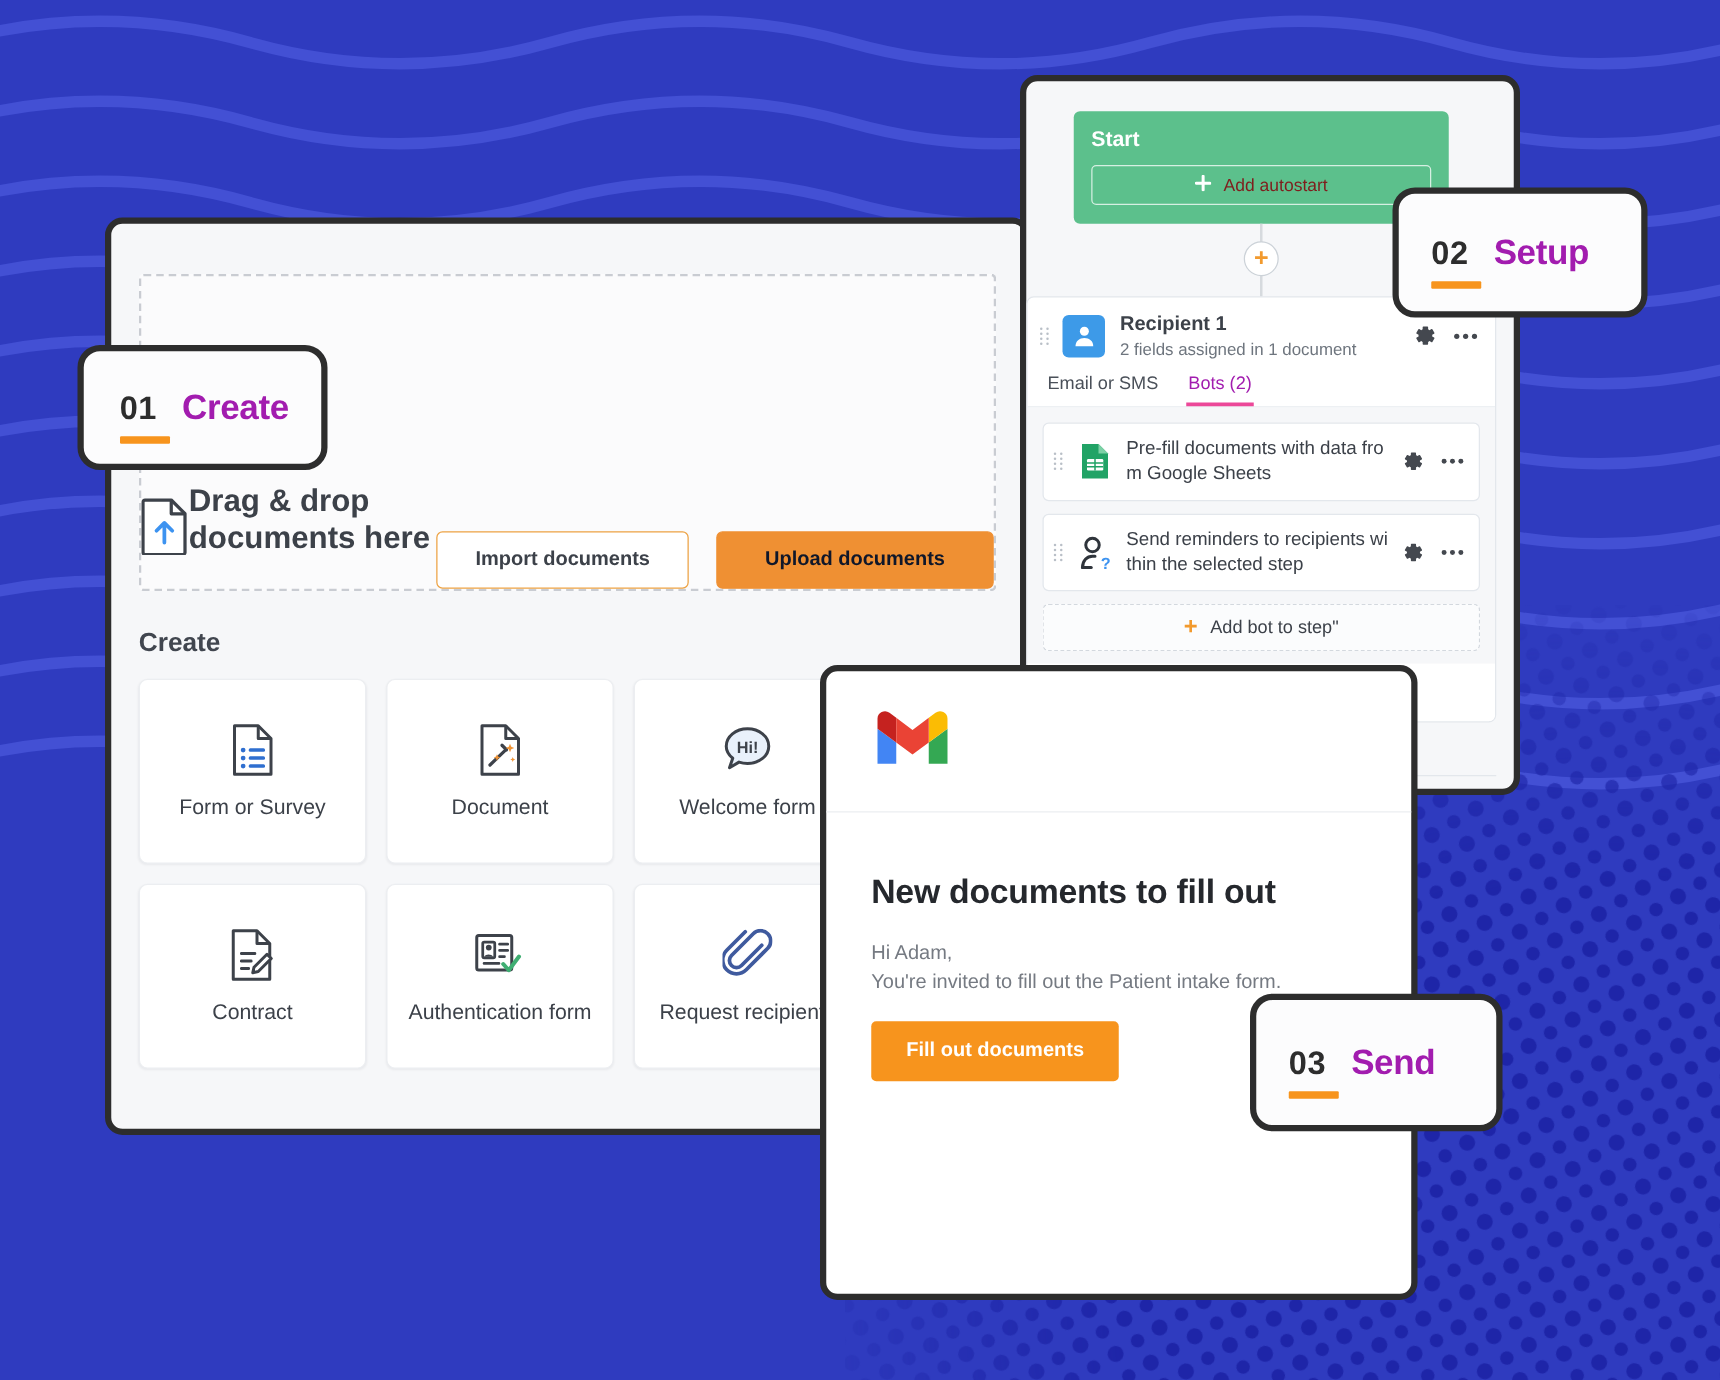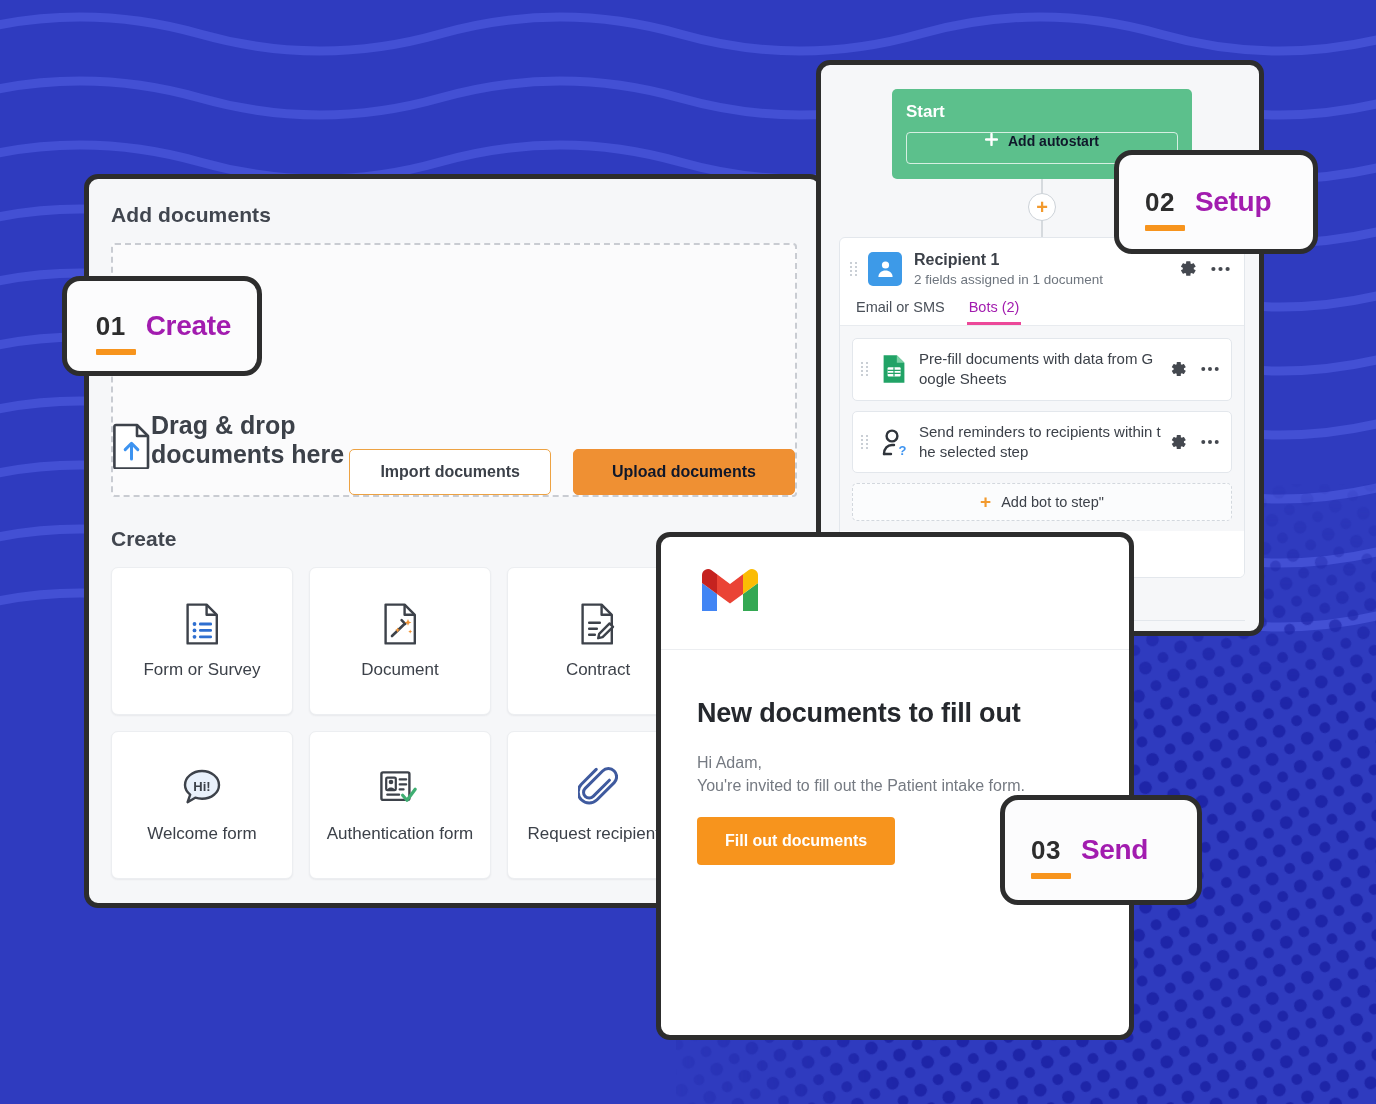--- a/index.html
+++ b/index.html
@@ -122,50 +122,50 @@
     font-size: 17px;
     color: #3c4149;
     text-align: center;
     line-height: 1.25;
     max-width: 150px;
   }
 
   
   #setup-panel {
     left: 816px; top: 60px;
-    width: 448px; height: 576px;
+    width: 400px; height: 576px;
     background: #f6f7f9;
     z-index: 30;
-    padding: 10px 14px 0 18px;
+    padding: 10px 14px 0 0;
     overflow: hidden;
   }
   #start-node {
     margin: 14px auto 0 auto;
     width: 300px;
     background: #5cc08c;
     border-radius: 5px;
     padding: 13px 14px 15px 14px;
   }
   #start-title {
     color: #ffffff;
     font-weight: bold;
     font-size: 17px;
     margin-bottom: 10px;
   }
   #add-autostart {
     border: 1px solid rgba(255,255,255,.75);
     border-radius: 4px;
     height: 32px;
     display: flex;
-    align-items: flex-start;
+    align-items: center;
     justify-content: center;
     gap: 10px;
-    color: #0f172a;
+    color: #7f1d1d;
     font-size: 14px;
-    font-weight: bold;
+    font-weight: normal;
     cursor: pointer;
   }
   #connector-wrap {
     position: relative;
     height: 58px;
     display: flex;
     justify-content: center;
   }
   #connector-line {
     position: absolute;
@@ -457,21 +457,20 @@
       <pattern id="dotpat" width="29" height="29" patternUnits="userSpaceOnUse" patternTransform="rotate(14)">
         <circle cx="7" cy="7" r="6.4" fill="#1e25a8"></circle>
         <circle cx="21.5" cy="21.5" r="5.4" fill="#1e25a8"></circle>
       </pattern>
     </defs>
     <rect width="700" height="620" fill="url(#dotpat)" mask="url(#dotmask)"></rect>
   </svg>
 
   <div class="panel" id="create-panel">
 
-    <div id="create-panel-title">Add documents</div>
 
     <div id="dropzone">
       <div id="dropzone-icon">
         <svg width="38" height="46" viewBox="0 0 38 46">
           <path d="M3 2 h21 l11 11 v31 a1.6 1.6 0 0 1 -1.6 1.6 H3 A1.6 1.6 0 0 1 1.4 44 V3.6
                    A1.6 1.6 0 0 1 3 2 Z" fill="#ffffff" stroke="#3d424a" stroke-width="2.6" stroke-linejoin="round"></path>
           <path d="M24 2 v11 h11" fill="none" stroke="#3d424a" stroke-width="2.6" stroke-linejoin="round"></path>
           <path d="M18.5 36 V21 M12.2 26.6 L18.5 20.3 L24.8 26.6" fill="none" stroke="#3d93f0" stroke-width="3" stroke-linecap="round" stroke-linejoin="round"></path>
         </svg>
       </div>
@@ -516,44 +515,44 @@
               <path d="M14.6 24.4 l.8 1.8 1.8.8 -1.8.8 -.8 1.8 -.8-1.8 -1.8-.8 1.8-.8 Z"></path>
               <path d="M27.2 26.6 l.6 1.4 1.4.6 -1.4.6 -.6 1.4 -.6-1.4 -1.4-.6 1.4-.6 Z"></path>
             </g>
           </svg>
         </div>
         <div class="create-card-label">Document</div>
       </div>
 
       <div class="create-card">
         <div class="create-card-icon">
+          <svg width="42" height="42" viewBox="0 0 42 42">
+            <path d="M21 4 C30.4 4 38 10.2 38 17.9 C38 25.6 30.4 31.8 21 31.8
+                     C18.6 31.8 16.3 31.4 14.2 30.7 L6.6 35.2 L9.2 27.6
+                     C6 24.9 4 21.6 4 17.9 C4 10.2 11.6 4 21 4 Z" fill="#e9f1fb" stroke="#3d424a" stroke-width="2.4" stroke-linejoin="round"></path>
+            <text x="21" y="23.6" font-family="Liberation Sans, sans-serif" font-size="13" font-weight="bold" fill="#3d424a" text-anchor="middle">Hi!</text>
+          </svg>
+        </div>
+        <div class="create-card-label">Welcome form</div>
+      </div>
+
+      <div class="create-card">
+        <div class="create-card-icon">
           <svg width="36" height="42" viewBox="0 0 36 42">
             <path d="M2.6 1.6 h19 l10.2 10.2 v28.6 H2.6 Z" fill="#fff" stroke="#3d424a" stroke-width="2.4" stroke-linejoin="round"></path>
             <path d="M21.6 1.6 v10.2 h10.2" fill="none" stroke="#3d424a" stroke-width="2.4" stroke-linejoin="round"></path>
             <g fill="#3d424a">
               <rect x="8" y="18.5" width="13" height="2.5" rx="1.1"></rect>
               <rect x="8" y="24.5" width="10" height="2.5" rx="1.1"></rect>
               <rect x="8" y="30.5" width="8" height="2.5" rx="1.1"></rect>
             </g>
             <path d="M29.6 20.4 l3.4 3.4 -10.4 10.4 -4.4 1 1-4.4 Z" fill="#fff" stroke="#3d424a" stroke-width="2.4" stroke-linejoin="round"></path>
           </svg>
         </div>
         <div class="create-card-label">Contract</div>
-      </div>
-
-      <div class="create-card">
-        <div class="create-card-icon">
-          <svg width="42" height="42" viewBox="0 0 42 42">
-            <path d="M21 4 C30.4 4 38 10.2 38 17.9 C38 25.6 30.4 31.8 21 31.8
-                     C18.6 31.8 16.3 31.4 14.2 30.7 L6.6 35.2 L9.2 27.6
-                     C6 24.9 4 21.6 4 17.9 C4 10.2 11.6 4 21 4 Z" fill="#e9f1fb" stroke="#3d424a" stroke-width="2.4" stroke-linejoin="round"></path>
-            <text x="21" y="23.6" font-family="Liberation Sans, sans-serif" font-size="13" font-weight="bold" fill="#3d424a" text-anchor="middle">Hi!</text>
-          </svg>
-        </div>
-        <div class="create-card-label">Welcome form</div>
       </div>
 
       <div class="create-card">
         <div class="create-card-icon">
           <svg width="42" height="38" viewBox="0 0 42 38">
             <rect x="2.4" y="3.4" width="28" height="27.5" rx="1.6" fill="#fff" stroke="#3d424a" stroke-width="2.4"></rect>
             <rect x="7.2" y="8.6" width="9.6" height="12.6" rx="1.2" fill="#fff" stroke="#3d424a" stroke-width="2.2"></rect>
             <circle cx="12" cy="13" r="2.3" fill="#3d424a"></circle>
             <path d="M8.5 20.4 c.9-2.5 5.7-2.5 7 0 Z" fill="#3d424a"></path>
             <g fill="#3d424a">

